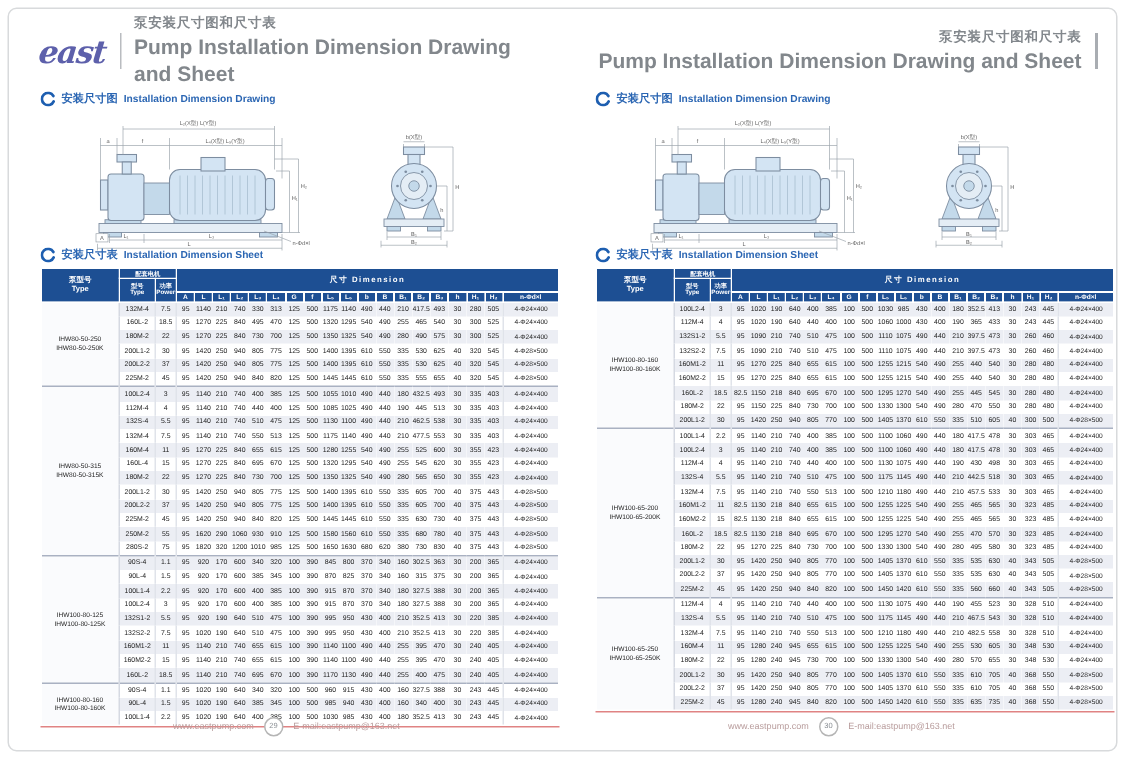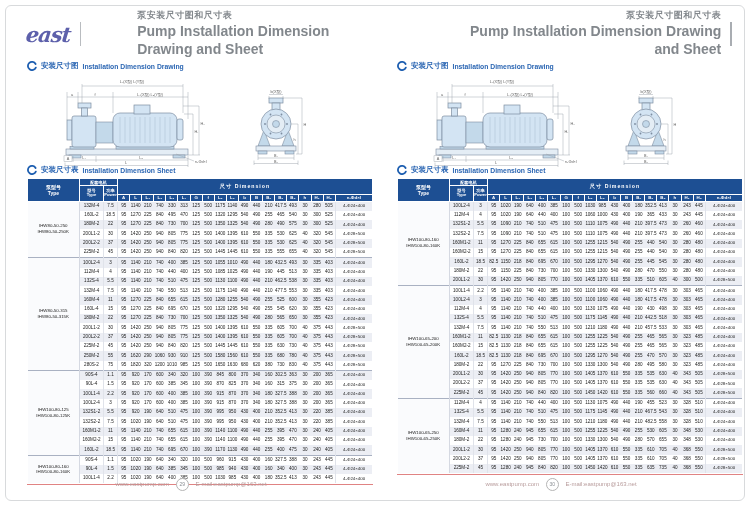--- a/index.html
+++ b/index.html
@@ -7,21 +7,21 @@
   .sheet{position:absolute;inset:5px;border:1px solid #d8dadc;border-radius:6px;background:#fff;}
   .page{position:absolute;top:2px;width:366px;height:488px;}
   #page-left{left:2px;}
   #page-right{left:372px;}
   
   .page-header{position:absolute;top:10px;left:18px;right:12px;height:32px;display:flex;align-items:center;}
   .page-header.right{justify-content:flex-end;}
   .east-logo{font-family:"DejaVu Serif",serif;font-style:italic;font-weight:bold;font-size:21px;color:#5d60ab;letter-spacing:-1px;transform:skewX(-6deg);line-height:1;}
   .hdr-divider{width:1px;height:24px;background:#b9bcc0;margin:0 9px;}
   .hdr-bar{width:2px;height:24px;background:#a9adb2;margin-left:9px;}
-  .title-block{display:flex;flex-direction:column;justify-content:center;margin-left:48px;}
+  .title-block{display:flex;flex-direction:column;justify-content:center;}
   .title-block.right{text-align:right;}
   .title-zh{font-size:9px;font-weight:bold;color:#82878c;letter-spacing:.5px;line-height:1.3;}
   .title-en{font-size:14px;font-weight:bold;color:#82878c;line-height:1.3;}
   
   .sec-head{position:absolute;left:19px;display:flex;align-items:center;gap:4px;color:#2b66b3;}
   .sec-head.s1{top:53px;}
   .sec-head.s2{top:157px;}
   .sec-zh{font-weight:bold;font-size:7.5px;text-align:center;}
   .sec-en{font-size:6.8px;font-weight:600;}
   .east-mark{width:10px;height:10px;}

